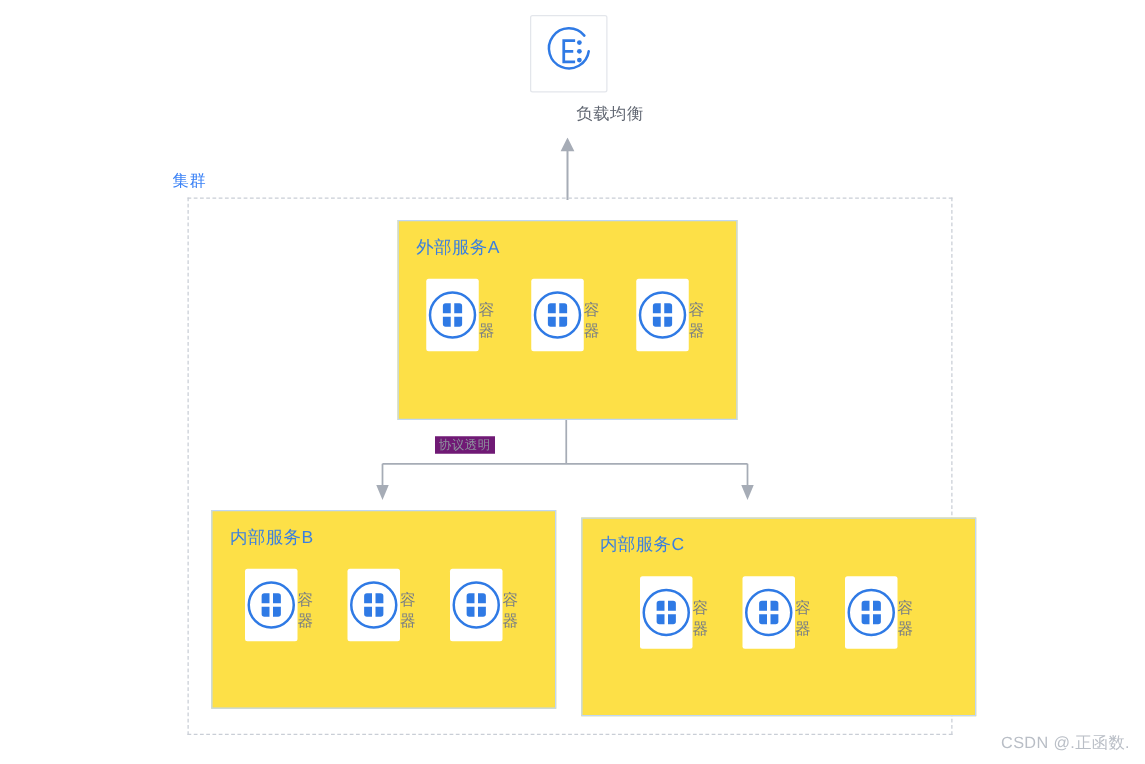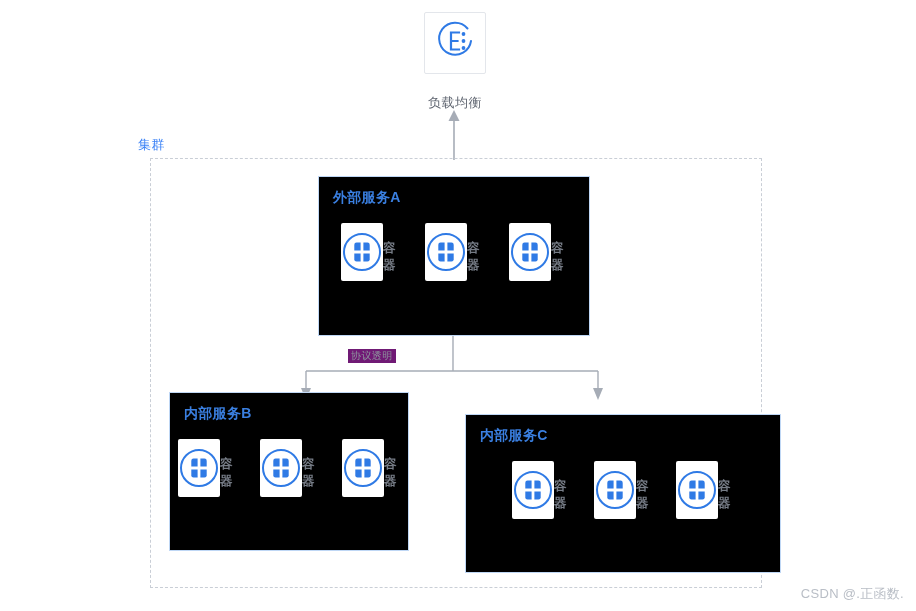--- a/index.html
+++ b/index.html
@@ -34,25 +34,24 @@
     box-sizing: border-box;
     display: flex;
     align-items: center;
     justify-content: center;
   }
   .lb-label {
     position: absolute;
     left: 395px;
     top: 82px;
     width: 120px;
-    text-align: center;
+    text-align: right;
     font-size: 13px;
     color: #5f6570;
     letter-spacing: .5px;
-    margin-top: 12px;
   }
 
   
   .lb-arrow {
     position: absolute;
     left: 446px;
     top: 110px;
     width: 16px;
     height: 50px;
   }
@@ -73,43 +72,42 @@
     width: 612px;
     height: 430px;
     border: 1px dashed #c9ced6;
     box-sizing: border-box;
     background: transparent;
   }
 
   
   .svc {
     position: absolute;
-    background: #000000;
+    background: #fde047;
     border: 1px solid #bfd7f5;
     box-sizing: border-box;
-    font-weight: bold;
   }
   .svc-title {
     position: absolute;
     left: 14px;
     top: 12px;
     font-size: 14px;
     color: #3a7fe0;
     letter-spacing: .3px;
   }
   .svc-a {
     left: 318px;
     top: 176px;
     width: 272px;
     height: 160px;
   }
   .svc-b {
     left: 169px;
-    top: 392px;
-    width: 240px;
+    top: 408px;
+    width: 276px;
     height: 159px;
   }
   .svc-c {
     left: 465px;
     top: 414px;
     width: 316px;
     height: 159px;
   }
 
   .cards {

